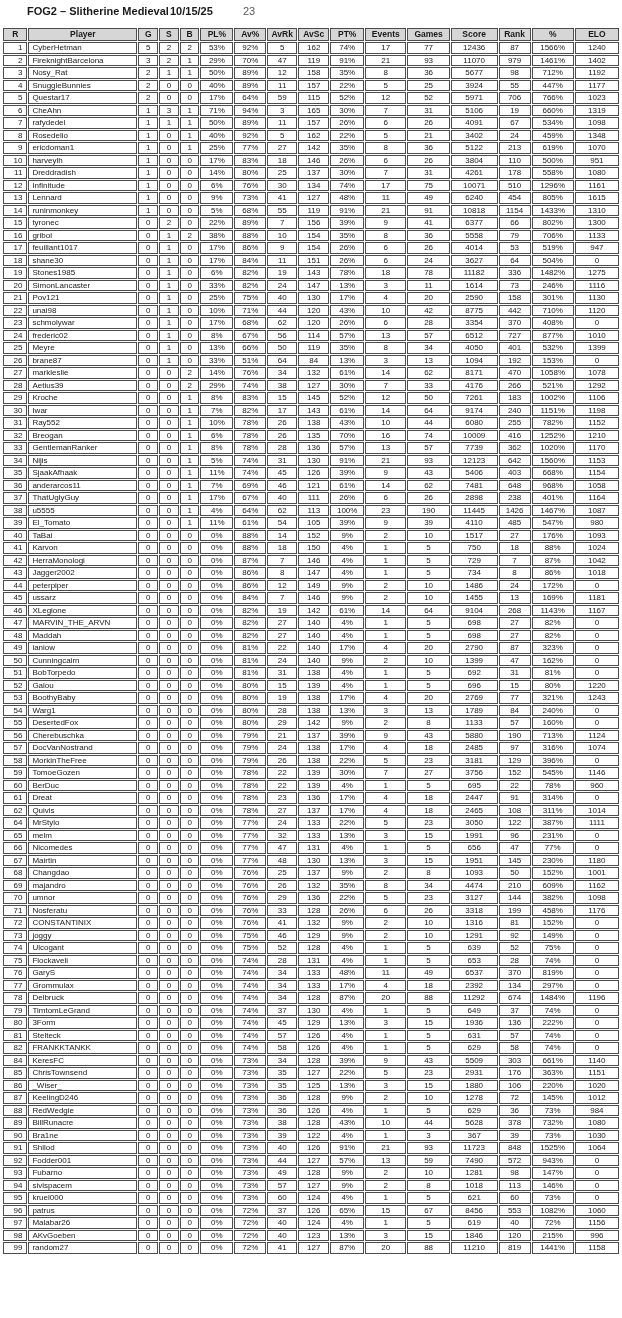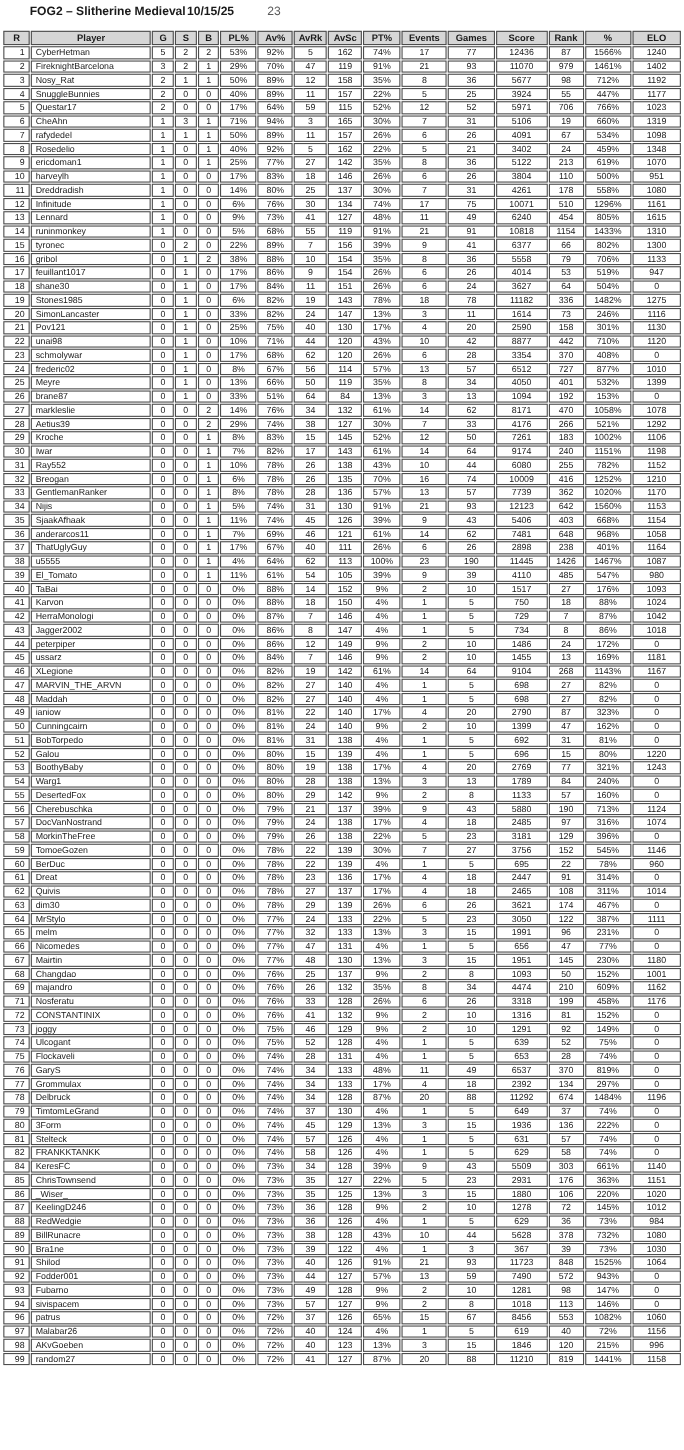--- a/index.html
+++ b/index.html
@@ -473,21 +473,21 @@
         <td>0</td>
         <td>1</td>
         <td>0</td>
         <td>10%</td>
         <td>71%</td>
         <td>44</td>
         <td>120</td>
         <td>43%</td>
         <td>10</td>
         <td>42</td>
-        <td>8877</td>
+        <td>8775</td>
         <td>442</td>
         <td>710%</td>
         <td>1120</td>
       </tr>
       <tr>
         <td class="c-r">23</td>
         <td class="c-player">schmolywar</td>
         <td>0</td>
         <td>1</td>
         <td>0</td>
@@ -1199,38 +1199,20 @@
         <td>137</td>
         <td>17%</td>
         <td>4</td>
         <td>18</td>
         <td>2465</td>
         <td>108</td>
         <td>311%</td>
         <td>1014</td>
       </tr>
       <tr>
-        <td class="c-r">63</td>
-        <td class="c-player">dim30</td>
-        <td>0</td>
-        <td>0</td>
-        <td>0</td>
-        <td>0%</td>
-        <td>78%</td>
-        <td>29</td>
-        <td>139</td>
-        <td>26%</td>
-        <td>6</td>
-        <td>26</td>
-        <td>3621</td>
-        <td>174</td>
-        <td>467%</td>
-        <td>0</td>
-      </tr>
-      <tr>
         <td class="c-r">64</td>
         <td class="c-player">MrStylo</td>
         <td>0</td>
         <td>0</td>
         <td>0</td>
         <td>0%</td>
         <td>77%</td>
         <td>24</td>
         <td>133</td>
         <td>22%</td>
@@ -1325,20 +1307,38 @@
         <td>132</td>
         <td>35%</td>
         <td>8</td>
         <td>34</td>
         <td>4474</td>
         <td>210</td>
         <td>609%</td>
         <td>1162</td>
       </tr>
       <tr>
+        <td class="c-r">70</td>
+        <td class="c-player">umnor</td>
+        <td>0</td>
+        <td>0</td>
+        <td>0</td>
+        <td>0%</td>
+        <td>76%</td>
+        <td>29</td>
+        <td>136</td>
+        <td>22%</td>
+        <td>5</td>
+        <td>23</td>
+        <td>3127</td>
+        <td>144</td>
+        <td>382%</td>
+        <td>1098</td>
+      </tr>
+      <tr>
         <td class="c-r">71</td>
         <td class="c-player">Nosferatu</td>
         <td>0</td>
         <td>0</td>
         <td>0</td>
         <td>0%</td>
         <td>76%</td>
         <td>33</td>
         <td>128</td>
         <td>26%</td>
@@ -1739,20 +1739,38 @@
         <td>127</td>
         <td>9%</td>
         <td>2</td>
         <td>8</td>
         <td>1018</td>
         <td>113</td>
         <td>146%</td>
         <td>0</td>
       </tr>
       <tr>
+        <td class="c-r">95</td>
+        <td class="c-player">kruel000</td>
+        <td>0</td>
+        <td>0</td>
+        <td>0</td>
+        <td>0%</td>
+        <td>73%</td>
+        <td>60</td>
+        <td>124</td>
+        <td>4%</td>
+        <td>1</td>
+        <td>5</td>
+        <td>621</td>
+        <td>60</td>
+        <td>73%</td>
+        <td>0</td>
+      </tr>
+      <tr>
         <td class="c-r">96</td>
         <td class="c-player">patrus</td>
         <td>0</td>
         <td>0</td>
         <td>0</td>
         <td>0%</td>
         <td>72%</td>
         <td>37</td>
         <td>126</td>
         <td>65%</td>

